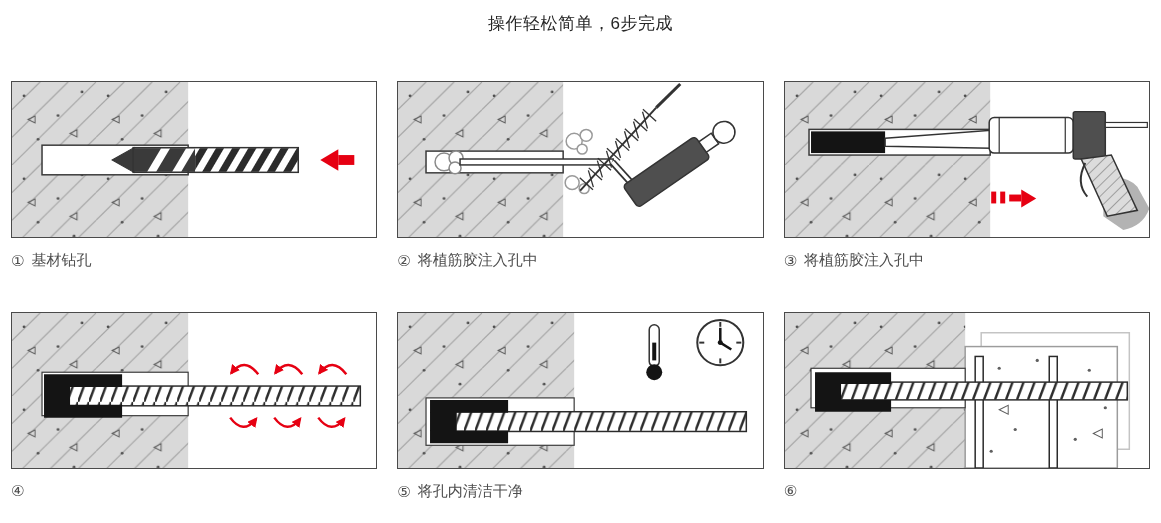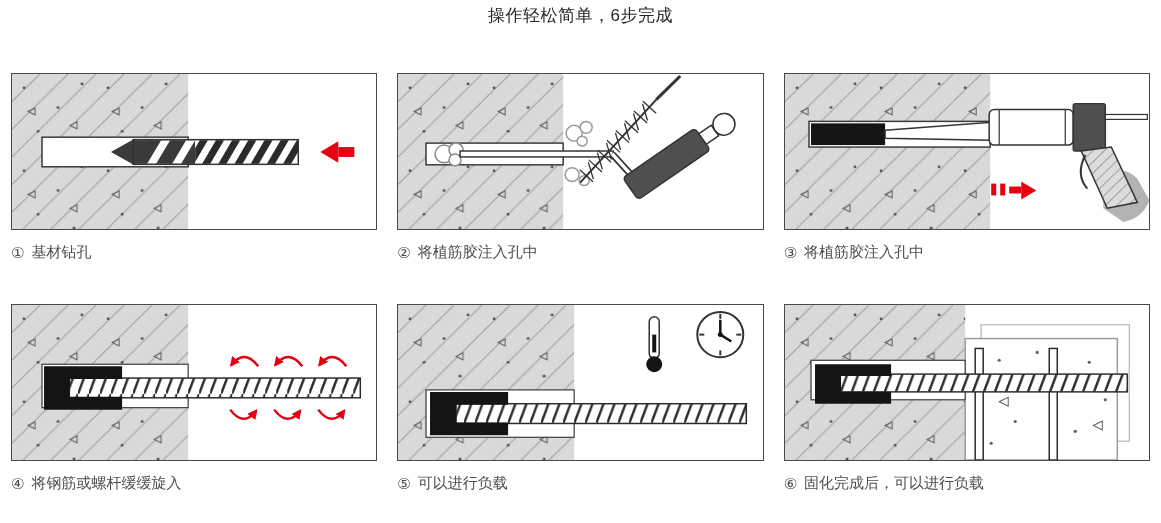--- a/index.html
+++ b/index.html
@@ -1,18 +1,18 @@
 <!DOCTYPE html>
 <html><head>
 <meta charset="utf-8">
 <style>
   * { margin:0; padding:0; box-sizing:border-box; }
   body { background:#fff; font-family:"Liberation Sans","DejaVu Sans",sans-serif; }
   .page { width:1161px; height:523px; background:#fff; overflow:hidden; position:relative; }
-  .page-title { text-align:center; padding-top:4px; font-size:17px; font-weight:500; color:#262626; letter-spacing:.5px; }
+  .page-title { text-align:center; padding-top:12px; font-size:17px; font-weight:500; color:#262626; letter-spacing:.5px; }
   .steps-grid { display:grid; grid-template-columns:repeat(3,1fr); column-gap:20px; row-gap:42px; padding:0 11px; margin-top:46px; }
   .panel { height:157px; border:1px solid #4a4a4a; background:#fff; }
   .panel svg { display:block; width:100%; height:100%; }
   .caption { margin-top:13px; font-size:15px; color:#4d4d4d; display:flex; align-items:center; }
   .caption .num { margin-right:7px; }
 </style>
 </head>
 <body>
 
 <div class="page">
@@ -186,21 +186,20 @@
             <path d="M290,62 q-14,-18 -27,-1" marker-end="url(#arrowRed)"></path>
             <path d="M334,62 q-14,-18 -27,-1" marker-end="url(#arrowRed)"></path>
             <path d="M218,106 q13,18 26,1" marker-end="url(#arrowRed)"></path>
             <path d="M262,106 q13,18 26,1" marker-end="url(#arrowRed)"></path>
             <path d="M306,106 q13,18 26,1" marker-end="url(#arrowRed)"></path>
           </g>
         </svg>
       </div>
       <div class="caption">
         <span class="num">④</span>
-        <span class="lbl">将钢筋或螺杆缓缓旋入</span>
       </div>
     </div>
 
     <div class="step">
       <div class="panel">
         <svg viewBox="0 0 364 157" preserveAspectRatio="none">
           <rect x="0" y="0" width="176" height="157" fill="url(#concrete)"></rect>
           <rect x="28" y="86" width="148" height="48" fill="#fff" stroke="#3a3a3a" stroke-width="1.2"></rect>
           <rect x="58" y="100" width="290" height="20" fill="url(#thread)" stroke="#2b2b2b" stroke-width="1.5"></rect>
           <path d="M32,88 h78 v13 h-52 v18 h52 v13 h-78 z" fill="#141414"></path>
@@ -218,21 +217,21 @@
                 <line x1="338" y1="30" x2="343" y2="30"></line>
             </g>
             <line x1="322" y1="30" x2="322" y2="15" stroke="#141414" stroke-width="2.5"></line>
             <line x1="322" y1="30" x2="333" y2="37" stroke="#141414" stroke-width="2.5"></line>
             <circle cx="322" cy="30" r="2.5" fill="#141414"></circle>
           </g>
         </svg>
       </div>
       <div class="caption">
         <span class="num">⑤</span>
-        <span class="lbl">可以进行负载</span>
+        <span class="lbl">将孔内清洁干净</span>
       </div>
     </div>
 
     <div class="step">
       <div class="panel">
         <svg viewBox="0 0 364 157" preserveAspectRatio="none">
           <rect x="0" y="0" width="180" height="157" fill="url(#concrete)"></rect>
           <g>
             <rect x="196" y="20" width="148" height="118" fill="#fff" stroke="#c4c4c4" stroke-width="1.5"></rect>
             <rect x="180" y="34" width="152" height="123" fill="#fff" stroke="#9c9c9c" stroke-width="1.5"></rect>
@@ -255,18 +254,17 @@
             <rect x="190" y="44" width="8" height="113"></rect>
             <rect x="264" y="44" width="8" height="113"></rect>
           </g>
           <rect x="26" y="56" width="154" height="40" fill="#fff" stroke="#3a3a3a" stroke-width="1.2"></rect>
           <rect x="54" y="70" width="288" height="18" fill="url(#thread)" stroke="#2b2b2b" stroke-width="1.5"></rect>
           <path d="M30,60 h76 v12 h-50 v16 h50 v12 h-76 z" fill="#141414"></path>
         </svg>
       </div>
       <div class="caption">
         <span class="num">⑥</span>
-        <span class="lbl">固化完成后，可以进行负载</span>
       </div>
     </div>
 
   </div>
 </div>
 
 </body></html>

